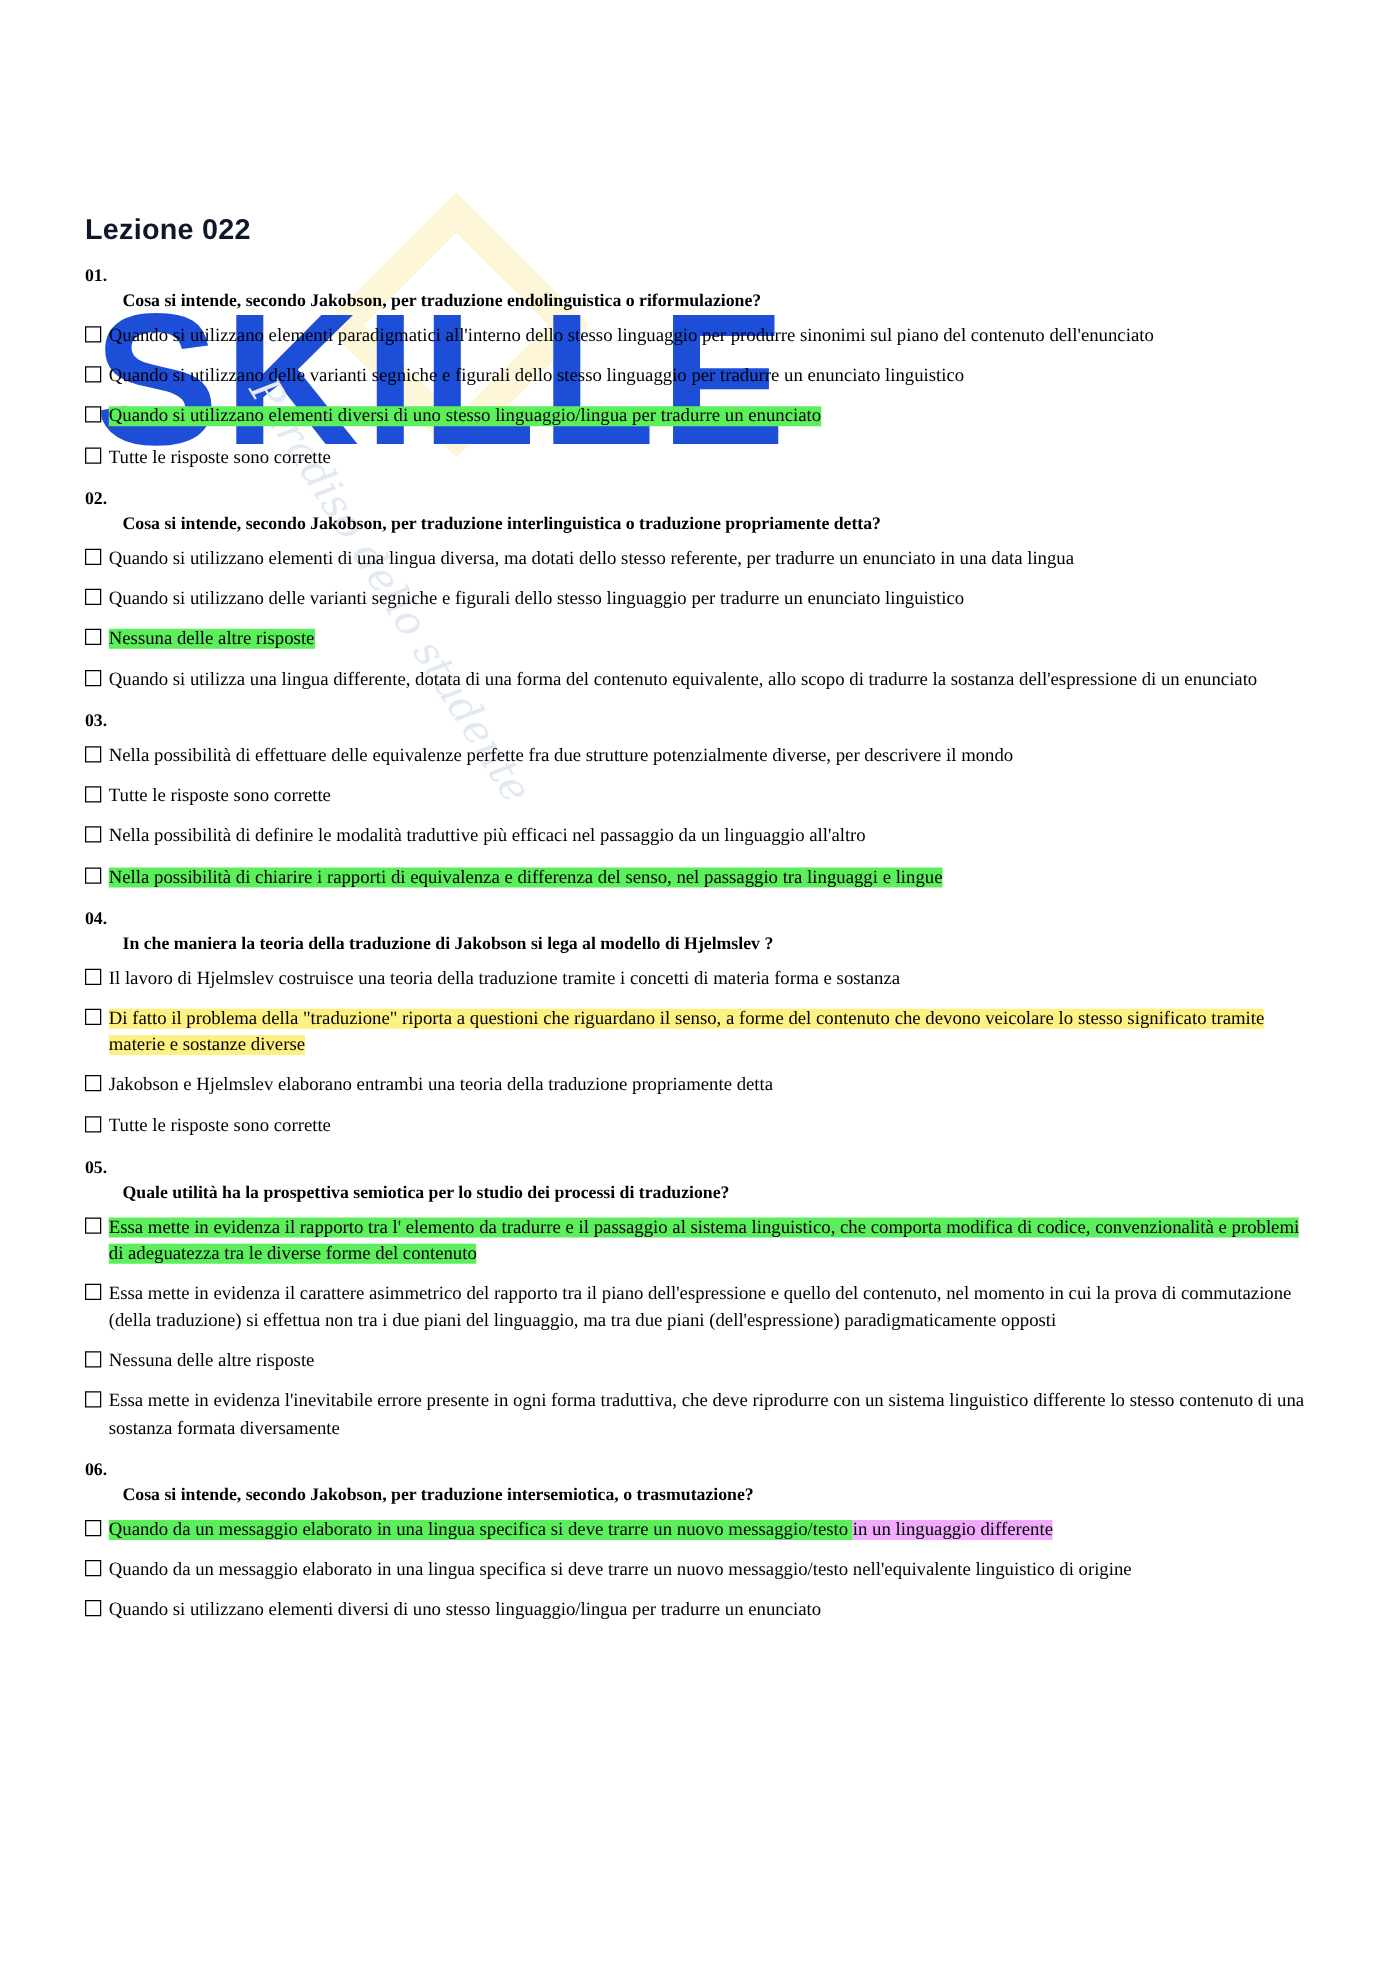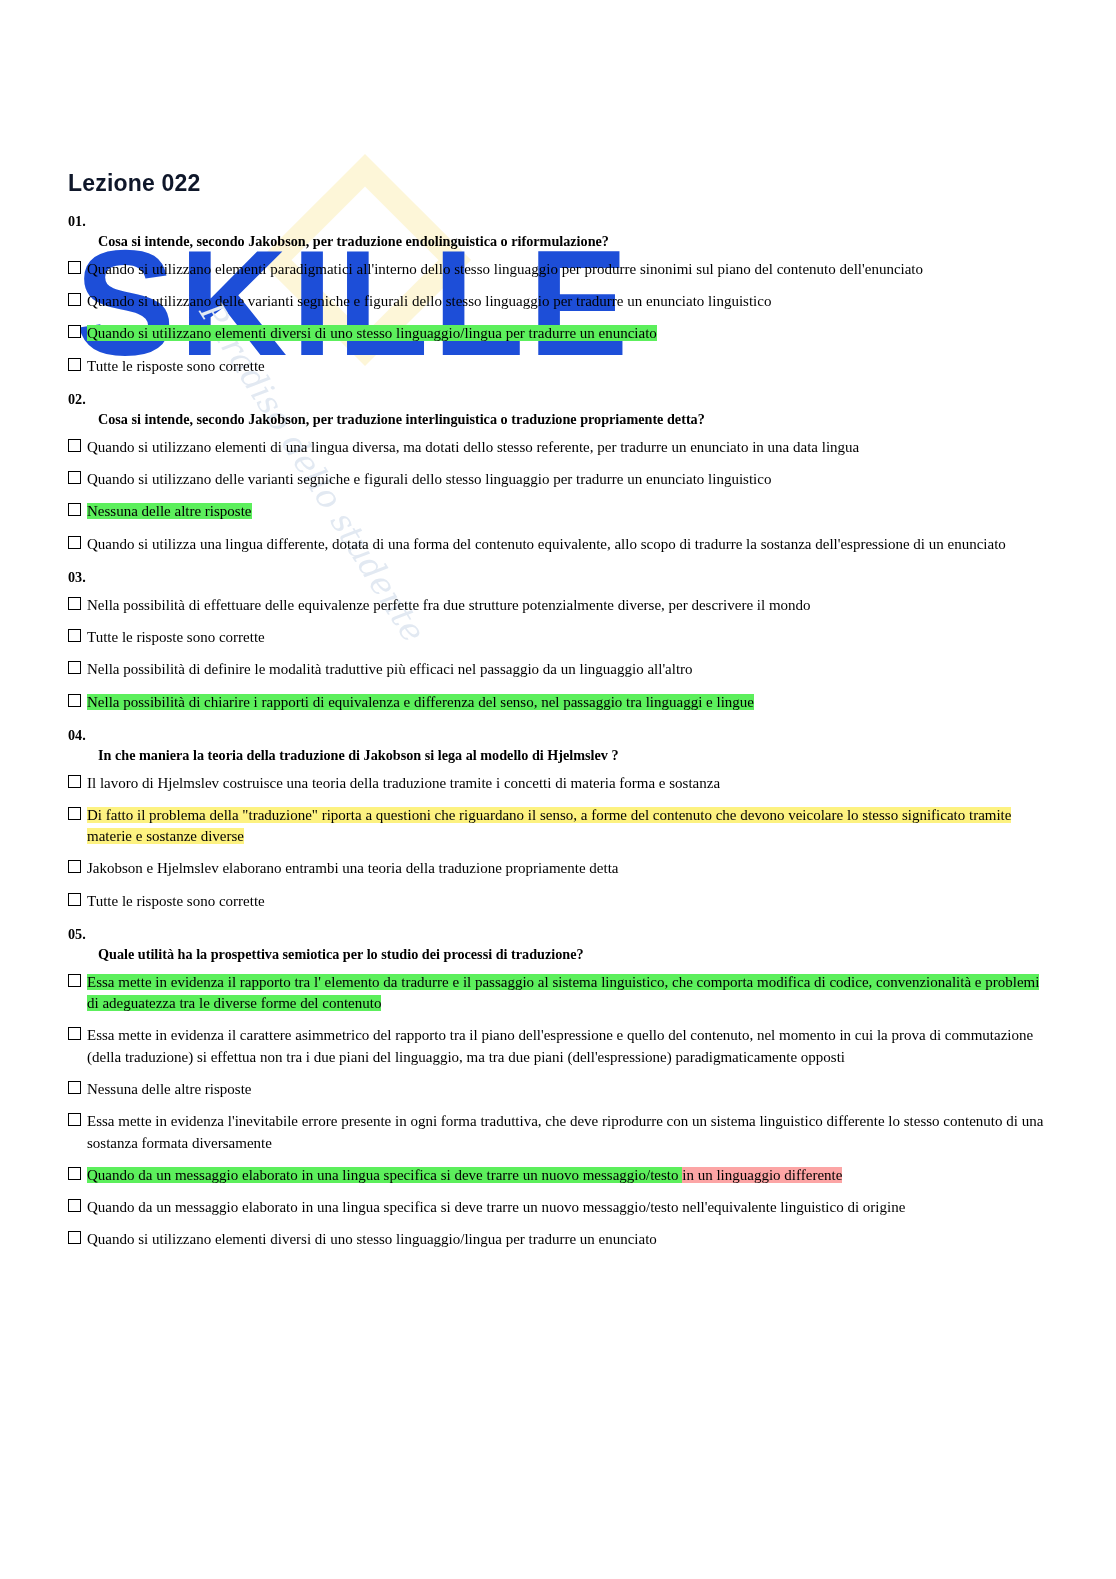--- a/index.html
+++ b/index.html
@@ -130,21 +130,21 @@
     line-height: 1.42;
     color: #000;
     max-width: 962px;
   }
   .atext .hl-green {
     background: #5cef5c;
     box-decoration-break: clone;
     -webkit-box-decoration-break: clone;
   }
   .atext .hl-green-dark {
-    background: #fca5a5;
+    background: #f0abfc;
     box-decoration-break: clone;
     -webkit-box-decoration-break: clone;
   }
   .atext .hl-yellow {
     background: #fdf281;
     box-decoration-break: clone;
     -webkit-box-decoration-break: clone;
   }
   .atext.w-wide    { max-width: 962px; }
 </style>
@@ -276,20 +276,24 @@
               <span class="cbox"></span>
               <span class="atext w-wide">Nessuna delle altre risposte</span>
             </div>
             <div class="answer">
               <span class="cbox"></span>
               <span class="atext w-wide">Essa mette in evidenza l'inevitabile errore presente in ogni forma traduttiva, che deve riprodurre con un sistema linguistico differente lo stesso contenuto di una sostanza formata diversamente</span>
             </div>
           </div>
         </div>
         <div class="qblock">
+          <div class="qhead">
+            <span class="qnum">06.</span>
+            <span class="qtext">Cosa si intende, secondo Jakobson, per traduzione intersemiotica, o trasmutazione?</span>
+          </div>
           <div class="answers">
             <div class="answer">
               <span class="cbox"></span>
               <span class="atext w-wide"><span class="hl-green">Quando da un messaggio elaborato in una lingua specifica si deve trarre un nuovo messaggio/testo </span><span class="hl-green-dark">in un linguaggio differente</span></span>
             </div>
             <div class="answer">
               <span class="cbox"></span>
               <span class="atext w-wide">Quando da un messaggio elaborato in una lingua specifica si deve trarre un nuovo messaggio/testo nell'equivalente linguistico di origine</span>
             </div>
             <div class="answer">

